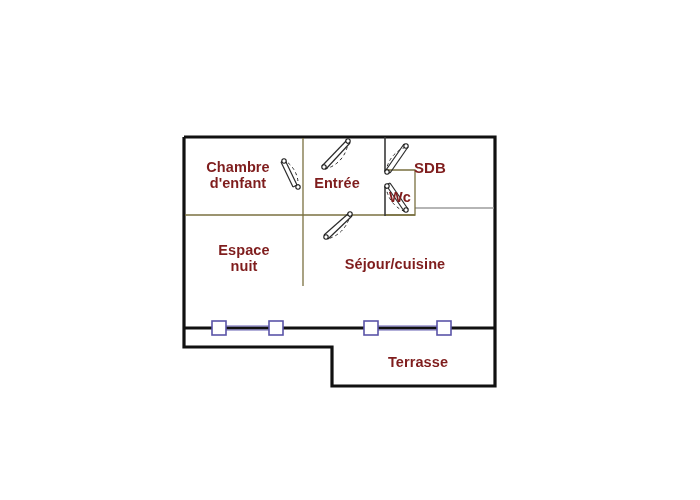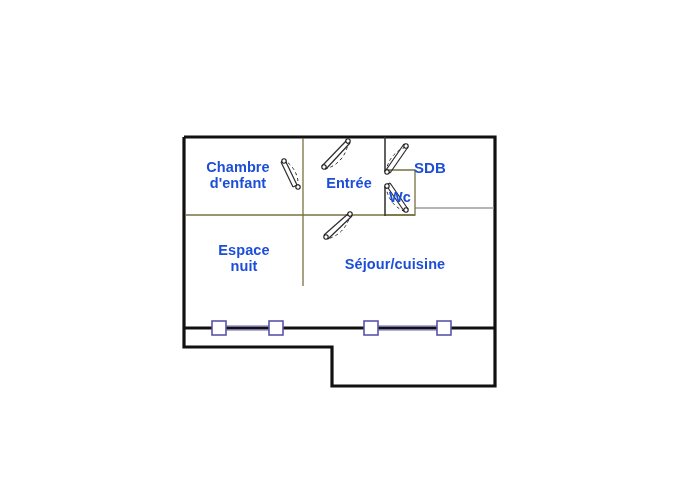--- a/index.html
+++ b/index.html
@@ -22,31 +22,31 @@
   #plan-svg {
     position: absolute;
     left: 0;
     top: 0;
     width: 700px;
     height: 500px;
     display: block;
   }
   .room-label {
     position: absolute;
-    color: #1d4ed8;
+    color: #7f1d1d;
     font-family: "Liberation Sans", sans-serif;
     font-weight: bold;
     text-align: center;
     line-height: 1.12;
     white-space: pre-line;
     letter-spacing: 0.1px;
     user-select: none;
   }
   .lbl-chambre { left: 190px; top: 159px; width: 96px; font-size: 14.5px; }
-  .lbl-entree  { left: 305px; top: 175px; width: 64px; font-size: 14.5px; margin-left: 12px; }
+  .lbl-entree  { left: 305px; top: 175px; width: 64px; font-size: 14.5px; }
   .lbl-wc      { left: 381px; top: 189px; width: 38px; font-size: 14.5px; }
   .lbl-sdb     { left: 400px; top: 160px; width: 60px; font-size: 15px; }
   .lbl-espace  { left: 198px; top: 242px; width: 92px; font-size: 14.5px; }
   .lbl-sejour  { left: 330px; top: 256px; width: 130px; font-size: 14.5px; }
   .lbl-terrasse{ left: 370px; top: 354px; width: 96px; font-size: 14.5px; }
 </style>
 </head>
 <body>
 
 <div id="canvas">
@@ -132,14 +132,15 @@
   </svg>
 
   <div class="room-label lbl-chambre">Chambre
 d'enfant</div>
   <div class="room-label lbl-entree">Entrée</div>
   <div class="room-label lbl-wc">Wc</div>
   <div class="room-label lbl-sdb">SDB</div>
   <div class="room-label lbl-sejour">Séjour/cuisine</div>
   <div class="room-label lbl-espace">Espace
 nuit</div>
+  <div class="room-label lbl-terrasse">Terrasse</div>
 
 </div>
 
 </body></html>

